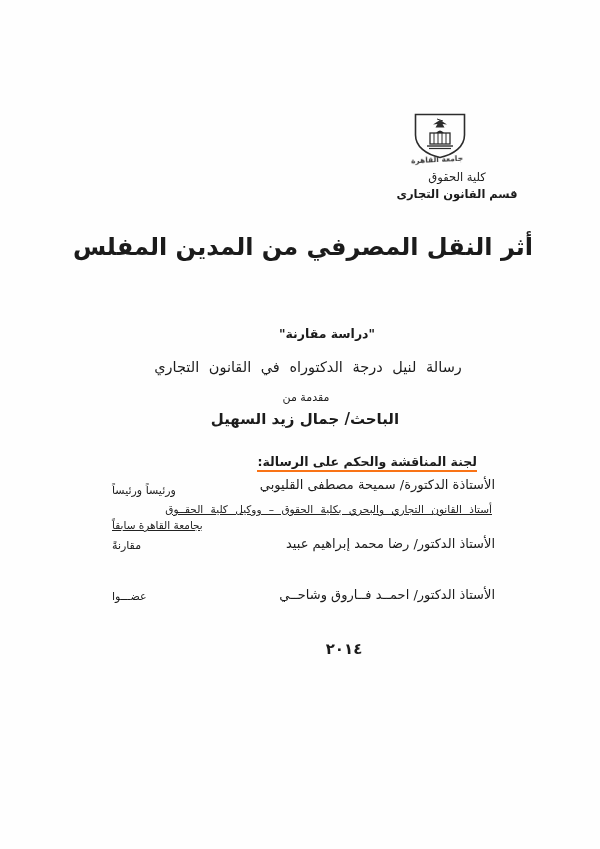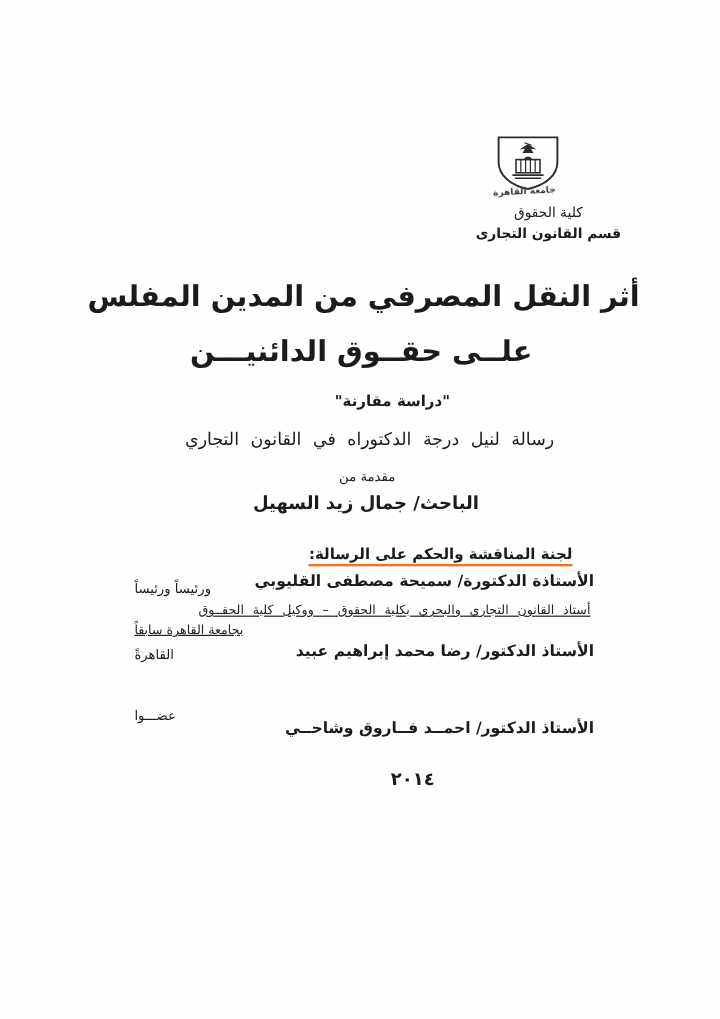--- a/index.html
+++ b/index.html
@@ -68,34 +68,34 @@
   }
 
   
   .committee-heading {
     right: 123px; top: 454px;
     font-weight: bold; font-size: 12.5px;
     border-bottom: 2px solid #f97316;
     padding-bottom: 1px;
     white-space: nowrap;
   }
-  .member-name { font-weight: bold; font-size: 13px; white-space: nowrap; }
+  .member-name { font-weight: normal; font-size: 13px; white-space: nowrap; }
   .member-role { font-size: 11px; white-space: nowrap; }
   .member-desc { font-size: 10.5px; white-space: nowrap; color: #222; text-decoration: underline; }
 
   .name-1 { right: 105px; top: 477px; }
   .role-1 { left: 112px; top: 484px; }
   .desc-1a { right: 108px; top: 503px; word-spacing: 4px; }
   .desc-1b { left: 112px; top: 519px; }
 
   .name-2 { right: 105px; top: 536px; }
   .role-2 { left: 112px; top: 539px; }
   .desc-2 { right: 108px; top: 561px; word-spacing: 1px; }
 
-  .name-3 { right: 105px; top: 587px; margin-top: 13px; }
+  .name-3 { right: 105px; top: 587px; }
   .role-3 { left: 112px; top: 590px; }
   .desc-3 { right: 108px; top: 607px; word-spacing: 1px; }
 
   .year {
     left: 0px; top: 640px; width: 594px;
     text-align: center; font-size: 15px; font-weight: bold;
     letter-spacing: 5px;
     margin-left: 47px;
   }
 </style>
@@ -120,34 +120,33 @@
     <line x1="33" y1="20" x2="33" y2="31" stroke="#2c2c2c" stroke-width="1"></line>
 
     <line x1="14" y1="33" x2="40" y2="33" stroke="#2c2c2c" stroke-width="1.4"></line>
     <line x1="16" y1="35.5" x2="38" y2="35.5" stroke="#2c2c2c" stroke-width="1.2"></line>
   </svg>
   <div class="abs seal-script">جامعة القاهرة</div>
   <div class="abs faculty">كلية الحقوق</div>
   <div class="abs department">قسم القانون التجارى</div>
 
   <div class="abs title-line1">أثر النقل المصرفي من المدين المفلس</div>
-  <div class="abs title-line2">علــى حقــوق الدائنيـــن</div>
   <div class="abs subtitle">"دراسة مقارنة"</div>
   <div class="abs degree-statement">رسالة لنيل درجة الدكتوراه في القانون التجاري</div>
   <div class="abs presented-by">مقدمة من</div>
   <div class="abs researcher">الباحث/ جمال زيد السهيل</div>
 
   <div class="abs committee-heading">لجنة المناقشة والحكم على الرسالة:</div>
 
   <div class="abs member-name name-1">الأستاذة الدكتورة/ سميحة مصطفى القليوبي</div>
   <div class="abs member-role role-1">ورئيساً ورئيساً</div>
   <div class="abs member-desc desc-1a">أستاذ القانون التجاري والبحري بكلية الحقوق – ووكيل كلية الحقــوق</div>
   <div class="abs member-desc desc-1b">بجامعة القاهرة سابقاً</div>
 
   <div class="abs member-name name-2">الأستاذ الدكتور/ رضا محمد إبراهيم عبيد</div>
-  <div class="abs member-role role-2">القاهرةً</div>
+  <div class="abs member-role role-2">مقارنةً</div>
 
   <div class="abs member-name name-3">الأستاذ الدكتور/ احمــد فــاروق وشاحــي</div>
   <div class="abs member-role role-3">عضـــوا</div>
 
   <div class="abs year">٢٠١٤</div>
 
 </div>
 
 </body></html>

